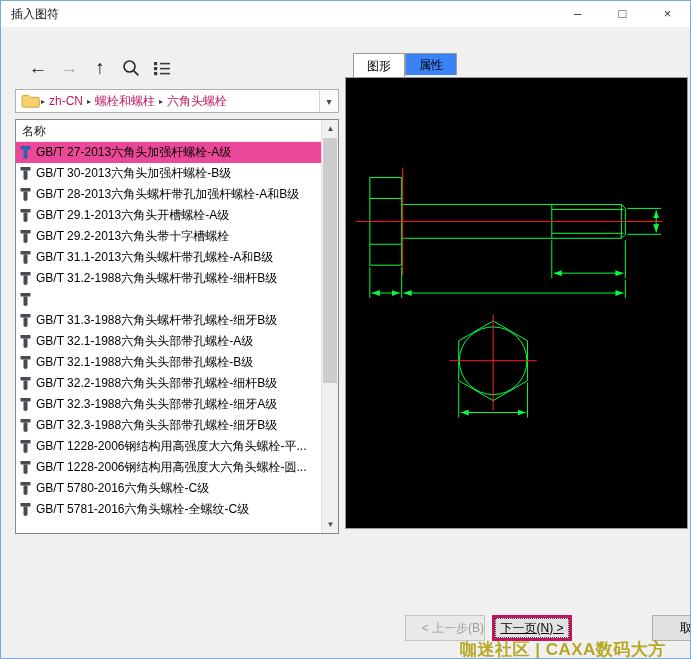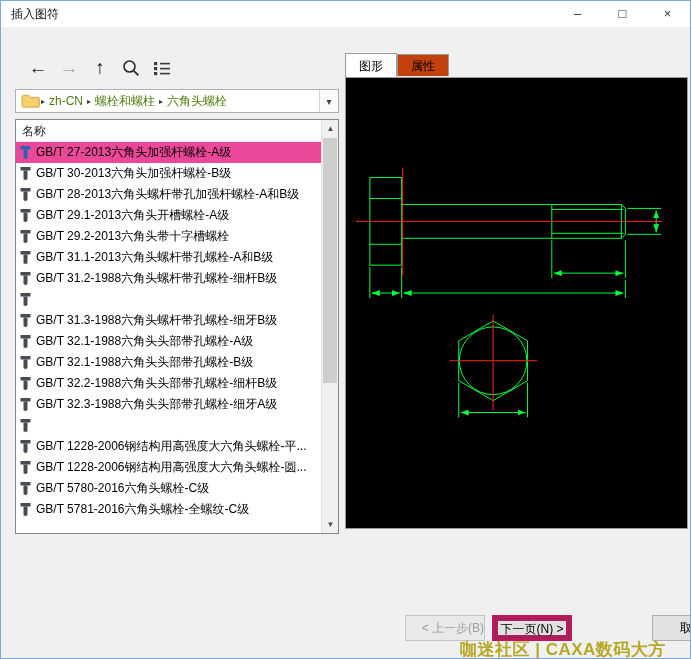--- a/index.html
+++ b/index.html
@@ -19,21 +19,21 @@
 
   
   .toolbar { position: absolute; left: 26px; top: 52px; height: 30px; display: flex; gap: 9px; align-items: center; }
   .tool-btn { width: 22px; height: 28px; display: flex; align-items: center; justify-content: center;
               font-size: 19px; color: #1a1a1a; }
   .tool-btn.disabled { color: #a6a6a6; }
 
   
   .breadcrumb { position: absolute; left: 14px; top: 88px; width: 324px; height: 24px;
                 background: #fff; border: 1px solid #b0b0b0; display: flex; align-items: center; padding-left: 5px; }
-  .crumb { font-size: 12px; color: #4d7c0f; padding: 0 3px; white-space: nowrap; }
+  .crumb { font-size: 12px; color: #be185d; padding: 0 3px; white-space: nowrap; }
   .sep { font-size: 8px; color: #333; padding: 0 1px; }
   .bc-drop { position: absolute; right: 0; top: 0; width: 19px; height: 22px; border-left: 1px solid #d5d5d5;
              background: #fbfbfb; display: flex; align-items: center; justify-content: center; font-size: 10px; color: #444; }
 
   
   .list-panel { position: absolute; left: 14px; top: 118px; width: 324px; height: 415px;
                 background: #fff; border: 1px solid #828790; }
   .list-header { position: absolute; top: 0; left: 0; right: 17px; height: 22px; line-height: 22px;
                  padding-left: 6px; font-size: 12px; color: #222; background: #fff; border-bottom: 1px solid #ececec; }
   .list-body { position: absolute; top: 22px; left: 0; right: 17px; bottom: 0; overflow: hidden; }
@@ -46,33 +46,33 @@
 
   
   .scrollbar { position: absolute; top: 0; right: 0; bottom: 0; width: 17px; background: #f0f0f0; border-left: 1px solid #e2e2e2; }
   .sb-btn { position: absolute; left: 0; width: 17px; height: 17px; text-align: center; line-height: 17px;
             font-size: 8px; color: #505050; }
   .sb-btn.up { top: 0; }
   .sb-btn.down { bottom: 0; }
   .sb-thumb { position: absolute; left: 1px; right: 1px; top: 18px; height: 245px; background: #cdcdcd; }
 
   
-  .tabstrip { position: absolute; left: 344px; top: 52px; height: 24px; display: flex; align-items: center; z-index: 2; }
+  .tabstrip { position: absolute; left: 352px; top: 52px; height: 24px; display: flex; align-items: flex-start; z-index: 2; }
   .tab { border: 1px solid #9b9b9b; border-bottom: none; padding: 0 13px; font-size: 12px;
-         height: 22px; line-height: 22px; background: #c2410c; color: #000; }
+         height: 22px; line-height: 22px; background: #3b82f6; color: #000; }
   .tab.active { height: 24px; line-height: 24px; background: #ffffff; }
   .preview { position: absolute; left: 344px; top: 76px; width: 343px; height: 452px;
              background: #000; border: 1px solid #9b9b9b; }
   .preview svg { display: block; width: 100%; height: 100%; }
 
   
   .btn { position: absolute; top: 614px; width: 80px; height: 26px; font-size: 12px;
          font-family: inherit; background: #e1e1e1; border: 1px solid #adadad; color: #000; }
   .btn.prev { left: 404px; color: #9c9c9c; background: #e9e9e9; border-color: #c4c4c4; text-align: right; }
-  .btn.next { left: 491px; border: 6px solid #be185d; outline: 1px dotted #444; outline-offset: -4px; }
+  .btn.next { left: 491px; border: 3px solid #be185d; outline: 1px dotted #444; outline-offset: -4px; text-decoration: underline; }
   .btn.cancel { left: 615px; margin-left: 36px; }
 
   .watermark { position: absolute; left: 459px; top: 637px; font-size: 17px; font-weight: bold;
                color: #b3a41b; white-space: nowrap; letter-spacing: 0.5px; opacity: 0.95; }
 </style>
 </head>
 <body>
 
 <div class="window">
 
@@ -243,20 +243,21 @@
     </span>
     <span class="row-label">GB/T 32.3-1988六角头头部带孔螺栓-细牙A级</span>
   </div>
         <div class="list-row">
     <span class="bolt-ic">
       <svg viewBox="0 0 13 15" width="13" height="15">
         <path d="M1.5 1 h10 v3.5 h-10 z"></path>
         <path d="M4.5 4.5 h4 v8.5 l-2 1.2 l-2 -1.2 z"></path>
       </svg>
     </span>
+    <span class="row-label">GB/T 32.3-1988六角头头部带孔螺栓-细牙B级</span>
   </div>
         <div class="list-row">
     <span class="bolt-ic">
       <svg viewBox="0 0 13 15" width="13" height="15">
         <path d="M1.5 1 h10 v3.5 h-10 z"></path>
         <path d="M4.5 4.5 h4 v8.5 l-2 1.2 l-2 -1.2 z"></path>
       </svg>
     </span>
     <span class="row-label">GB/T 1228-2006钢结构用高强度大六角头螺栓-平...</span>
   </div>

